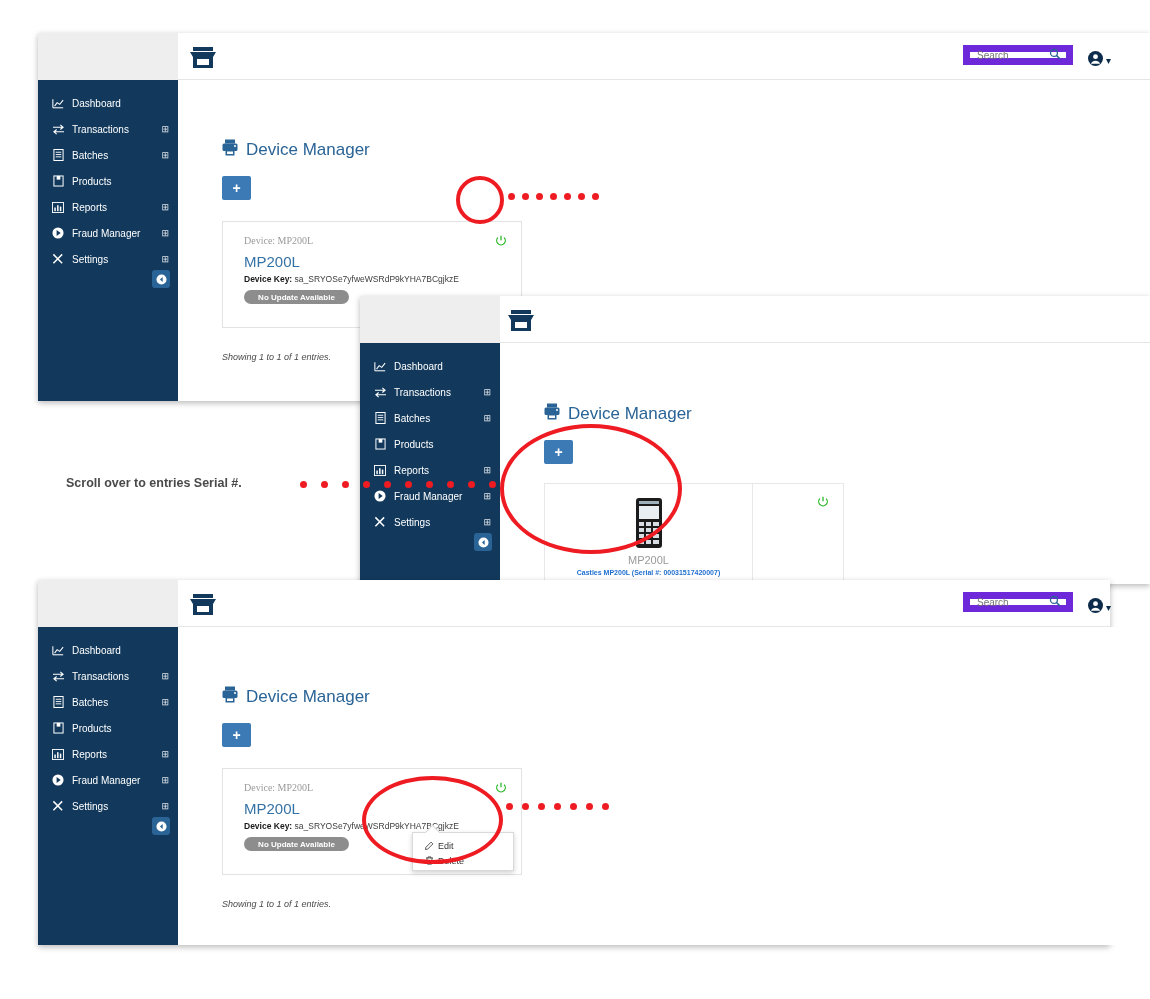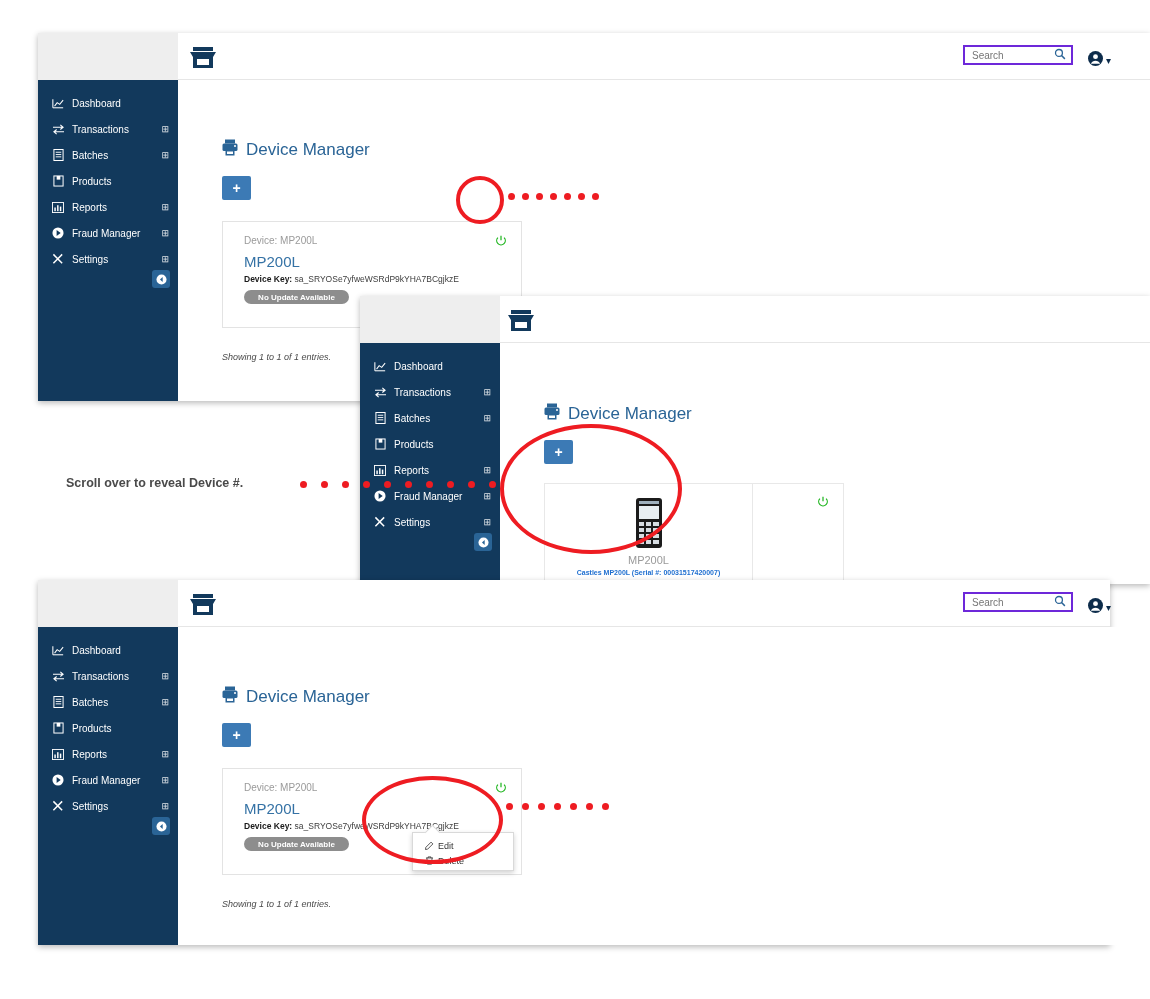--- a/index.html
+++ b/index.html
@@ -21,34 +21,34 @@
 
   
   .nav-item{display:flex;align-items:center;color:#ffffff;box-sizing:border-box;}
   .nav-item .nav-ico{display:inline-flex;align-items:center;justify-content:center;flex:0 0 auto;}
   .nav-item .nav-label{flex:1 1 auto;white-space:nowrap;}
   .nav-item .nav-plus{flex:0 0 auto;opacity:.85;}
   .collapse-btn{background:#2a6496;color:#fff;border-radius:3px;display:flex;
       align-items:center;justify-content:center;position:absolute;}
 
   
-  .searchbox{position:absolute;border:2px solid #6d28d9;background:#fff;
+  .searchbox{position:absolute;border:7px solid #6d28d9;background:#fff;
       box-sizing:border-box;display:flex;align-items:center;}
   .searchbox input{border:0;outline:0;flex:1 1 auto;min-width:0;background:transparent;
       color:#4a6b8a;font-family:"Liberation Sans",sans-serif;}
   .avatar-wrap{position:absolute;display:flex;align-items:center;color:#0d2c4b;}
 
   
   .page-title{position:absolute;display:flex;align-items:center;color:#2a6496;white-space:nowrap;}
   .add-btn{position:absolute;background:#3c7ab5;color:#fff;display:flex;
       align-items:center;justify-content:center;border-radius:2px;cursor:pointer;}
 
   
   .dev-card{position:absolute;border:1px solid #e3e3e3;background:#fff;box-sizing:border-box;}
-  .dev-sub{position:absolute;color:#9a9a9a;white-space:nowrap;}
+  .dev-sub{position:absolute;color:#9a9a9a;white-space:nowrap;font-family:Liberation Serif, serif;}
   .dev-name{position:absolute;color:#3572a5;white-space:nowrap;}
   .dev-key{position:absolute;color:#3d3d3d;white-space:nowrap;}
   .dev-key b{color:#1a1a1a;}
   .badge{position:absolute;background:#8d8d8d;color:#fff;border-radius:9px;
       display:flex;align-items:center;justify-content:center;white-space:nowrap;}
   .power-ico{position:absolute;color:#19b319;}
   .entries{position:absolute;color:#4a4a4a;font-style:italic;white-space:nowrap;}
 
   
   .tile-wrap{position:absolute;border:1px solid #e8e8e8;box-sizing:border-box;display:flex;}
@@ -558,21 +558,21 @@
   <div class="ring" style="left:456px;top:176px;width:40px;height:40px;"></div>
   <div class="dot" style="left:508px;top:193px;"></div>
   <div class="dot" style="left:522px;top:193px;"></div>
   <div class="dot" style="left:536px;top:193px;"></div>
   <div class="dot" style="left:550px;top:193px;"></div>
   <div class="dot" style="left:564px;top:193px;"></div>
   <div class="dot" style="left:578px;top:193px;"></div>
   <div class="dot" style="left:592px;top:193px;"></div>
 
   <div class="ring" style="left:500px;top:424px;width:174px;height:122px;"></div>
-  <div class="anno-text" style="left:66px;top:474px;width:230px;font-size:12.5px;">Scroll over to reveal Device #.</div>
+  <div class="anno-text" style="left:66px;top:474px;width:230px;font-size:12.5px;">Scroll over to entries Serial #.</div>
   <div class="dot" style="left:300px;top:481px;"></div>
   <div class="dot" style="left:321px;top:481px;"></div>
   <div class="dot" style="left:342px;top:481px;"></div>
   <div class="dot" style="left:363px;top:481px;"></div>
   <div class="dot" style="left:384px;top:481px;"></div>
   <div class="dot" style="left:405px;top:481px;"></div>
   <div class="dot" style="left:426px;top:481px;"></div>
   <div class="dot" style="left:447px;top:481px;"></div>
   <div class="dot" style="left:468px;top:481px;"></div>
   <div class="dot" style="left:489px;top:481px;"></div>

